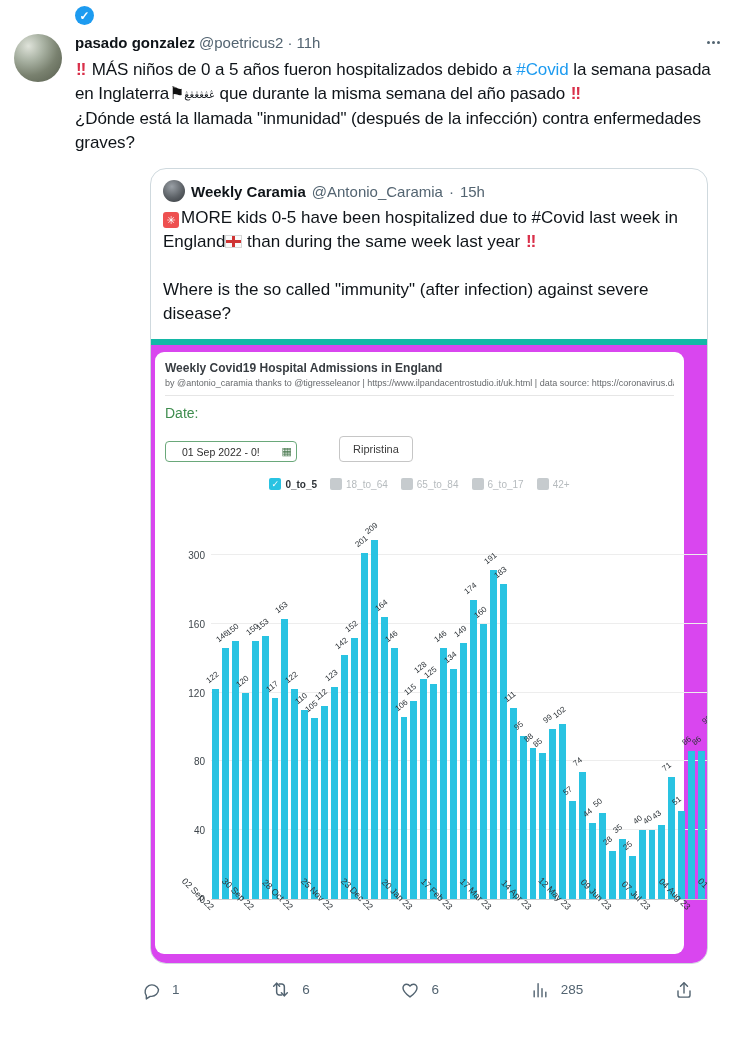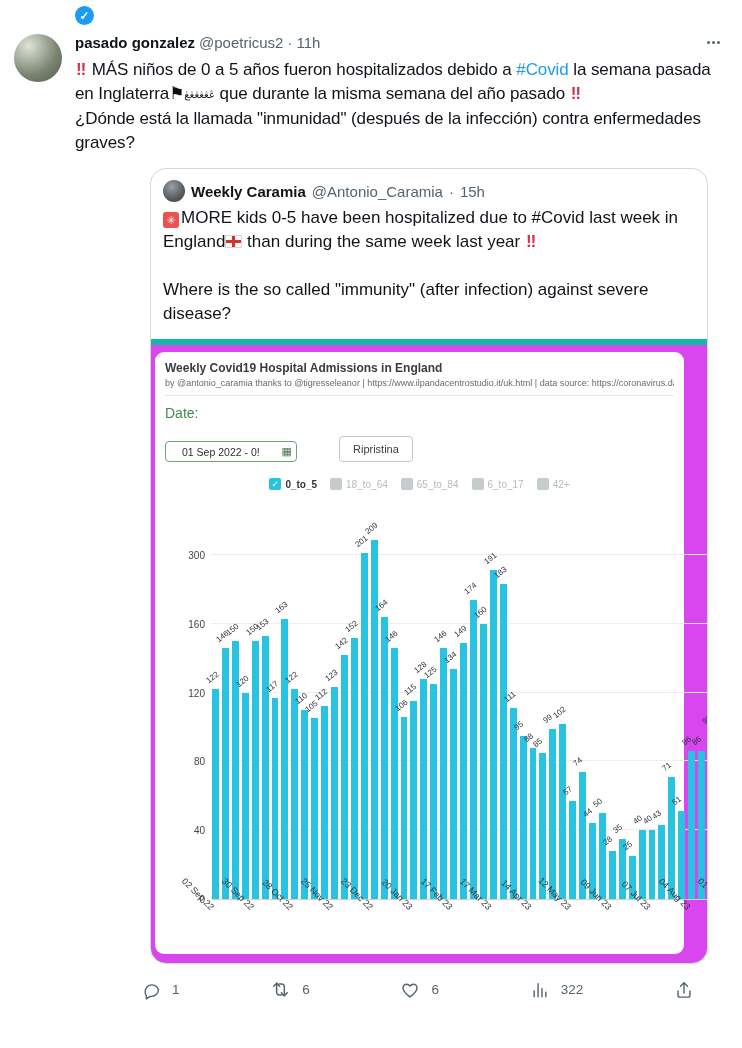--- a/index.html
+++ b/index.html
@@ -450,21 +450,21 @@
         </svg>
       <span>6</span>
     </div>
     <div class="act">
       <svg width="20" height="20" viewBox="0 0 24 24" fill="none" stroke="#536471" stroke-width="1.7" stroke-linecap="round">
           <path d="M5 20v-7"></path>
           <path d="M9.7 20V4.5"></path>
           <path d="M14.4 20v-9.5"></path>
           <path d="M19 20v-5.5"></path>
         </svg>
-      <span>322</span>
+      <span>285</span>
     </div>
     <div class="act">
       <svg width="20" height="20" viewBox="0 0 24 24" fill="none" stroke="#536471" stroke-width="1.7" stroke-linejoin="round" stroke-linecap="round">
           <path d="M12 15.5V3.8"></path>
           <path d="M7.8 7.6 12 3.4l4.2 4.2"></path>
           <path d="M4.8 13v5.3a2.2 2.2 0 0 0 2.2 2.2h10a2.2 2.2 0 0 0 2.2-2.2V13"></path>
         </svg>
     </div>
   </div>
 </div>

